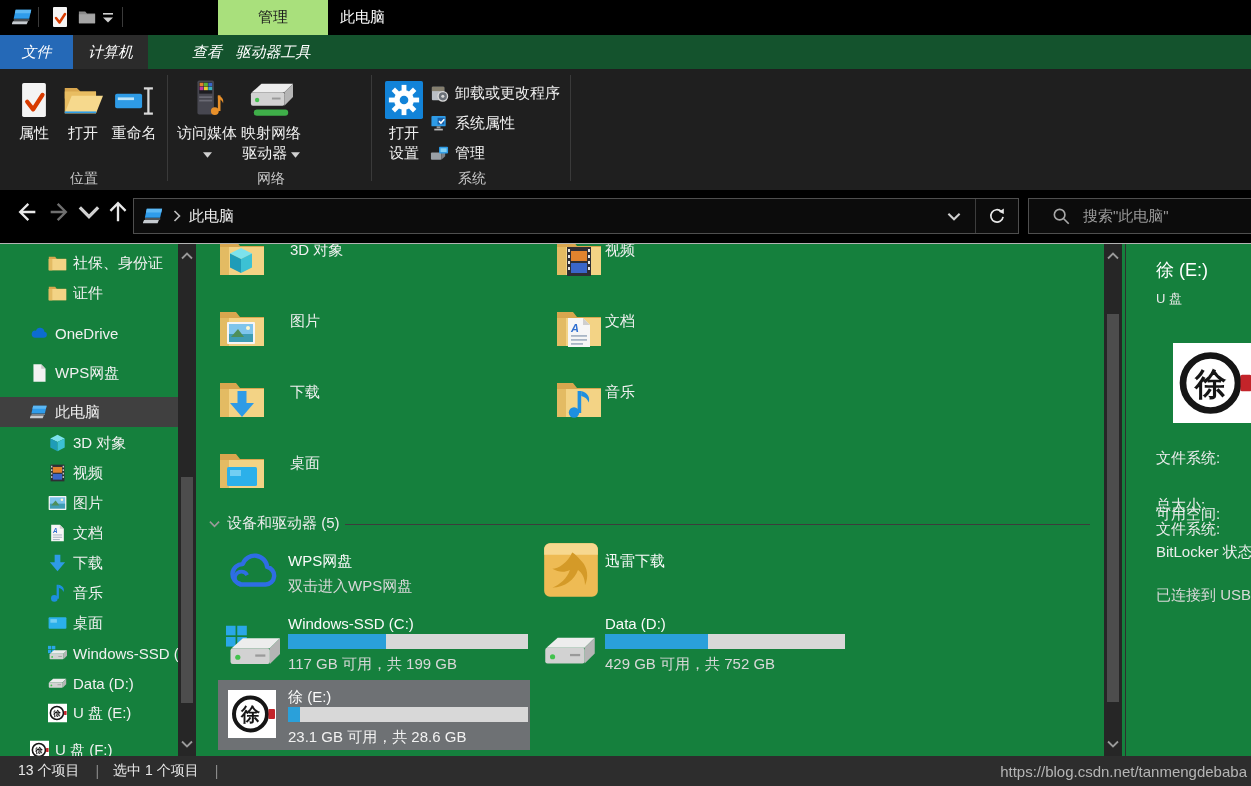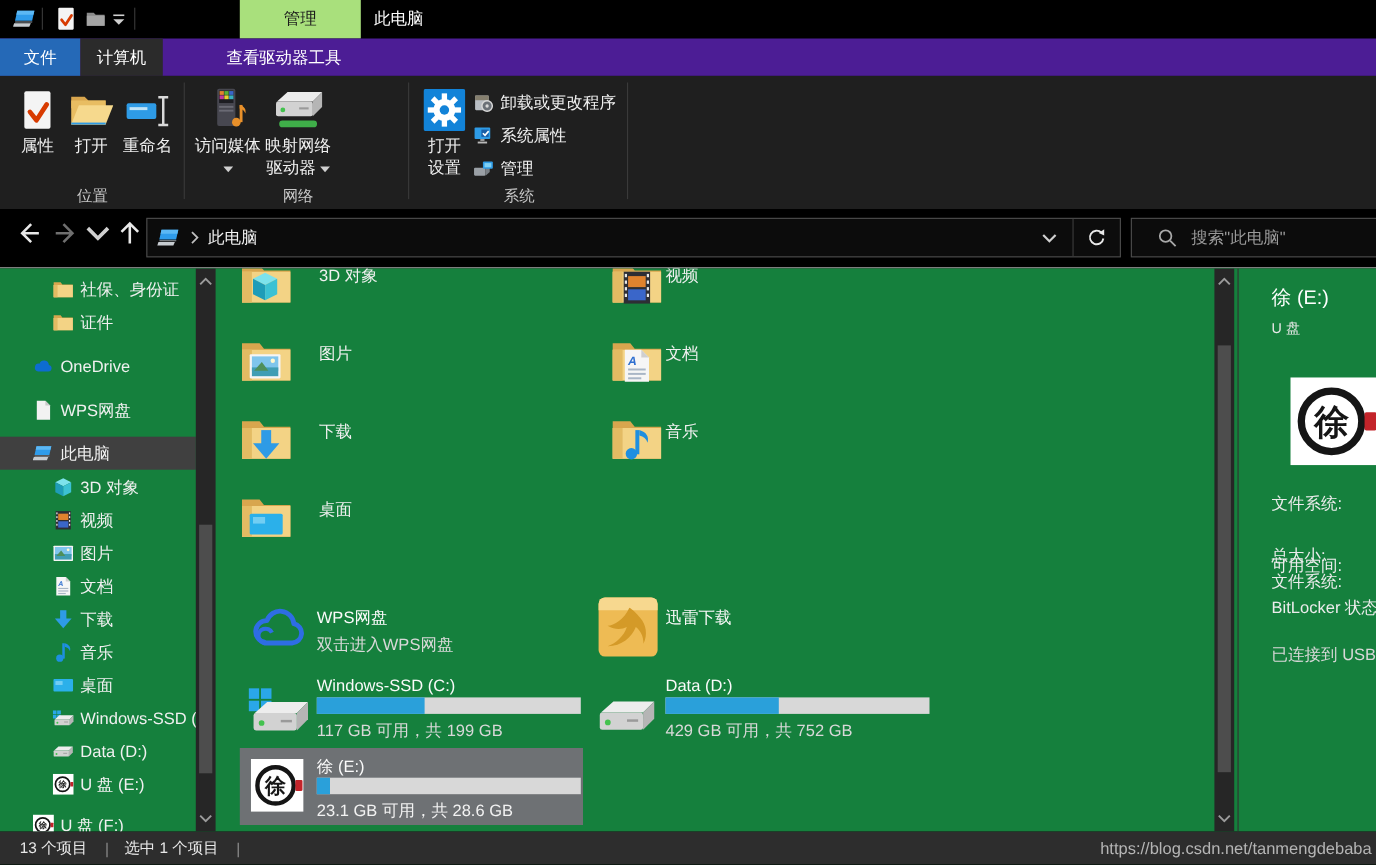--- a/index.html
+++ b/index.html
@@ -11,26 +11,26 @@
 
   
   #titlebar{left:0;top:0;width:1251px;height:35px;background:#000;}
   .qat-icon{top:6px;width:22px;height:22px;cursor:default;}
   .qat-sep{top:7px;width:1px;height:20px;background:#3a3a3a;}
   #manage-tab{left:218px;top:0;width:110px;height:35px;background:#a9e07c;color:#1c1c1c;
       display:flex;align-items:center;justify-content:center;font-size:15px;}
   #window-title{left:340px;top:0;height:35px;display:flex;align-items:center;font-size:15px;}
 
   
-  #tabrow{left:0;top:35px;width:1251px;height:34px;background:#4c1d95;}
+  #tabrow{left:0;top:35px;width:1251px;height:34px;background:#14532d;font-style:italic;}
   .rtab{height:34px;display:flex;align-items:center;justify-content:center;
         font-size:15px;color:#fff;position:absolute;top:0;}
   #tab-file{left:0;width:73px;background:#2569b7;}
   #tab-computer{left:73px;width:75px;background:#2b2b2b;}
-  #tab-view{left:166px;width:70px;padding-left:20px;}
+  #tab-view{left:152px;width:70px;padding-left:20px;}
   #tab-drivetools{left:218px;width:110px;}
 
   
   #ribbon{left:0;top:69px;width:1251px;height:121px;background:#1f1f1f;}
   .rib-sep{top:6px;width:1px;height:106px;background:#3a3a3a;}
   .group-label{top:101px;height:18px;font-size:14px;color:#c8c8c8;text-align:center;}
   .bigbtn{top:6px;height:96px;cursor:default;font-family:Liberation Serif, serif;}
   .bigbtn .bicon{position:absolute;top:6px;left:50%;transform:translateX(-50%);}
   .blabel{position:absolute;top:48px;left:0;width:100%;text-align:center;
           font-size:15px;color:#f0f0f0;line-height:20px;white-space:nowrap;}
@@ -661,20 +661,29 @@
               <path d="M2 9 h16 l4 5 h24 v29 H2 Z" fill="#d8a64e"></path>
               <path d="M2 15 h44 v28 H2 Z" fill="#f3d385"></path>
               <path d="M2 15 h9 v28 H2 Z" fill="#e3bb63"></path>
               <rect x="9" y="22" width="30" height="19" rx="1.5" fill="#2bb0ea"></rect>
               <rect x="12" y="25" width="11" height="6" fill="#7fd4f5" opacity="0.85"></rect>
             </svg>
           </span>
           <span class="folder-tlabel" style="left: 72px; top: 8px;">桌面</span>
         </div>
       </div>
+    <div id="section-header">
+      <span id="section-chevron">
+          <svg viewBox="0 0 12 8" width="100%" height="100%" preserveAspectRatio="xMidYMid meet">
+            <polyline points="1,1.5 6,6.5 11,1.5" stroke="#9a9a9a" stroke-width="1.8" fill="none"></polyline>
+          </svg>
+        </span>
+      <span id="section-title">设备和驱动器 (5)</span>
+      <span id="section-line"></span>
+    </div>
     <div id="devices">
         <div class="dev-tile" style="left: 18px; top: 292px;">
           <span class="dev-icon" style="left: 8px; top: 14px; width: 54px; height: 44px;">
             <svg viewBox="0 0 50 42" width="100%" height="100%" preserveAspectRatio="xMidYMid meet">
               <path d="M13 33 h24 a8.5 8.5 0 0 0 1.5 -16.8 a12 12 0 0 0 -23.3 -2.7 a9.5 9.5 0 0 0 -2.2 18.8 Z" fill="none" stroke="#2e6de4" stroke-width="4.2" stroke-linejoin="round"></path>
               <path d="M14 33 a6.2 6.2 0 1 1 5.5 -9" fill="none" stroke="#2e6de4" stroke-width="3.6"></path>
             </svg>
           </span>
           <span class="dev-name" style="top: 16px;">WPS网盘</span>
           <span class="dev-sub" style="top: 41px;">双击进入WPS网盘</span>

